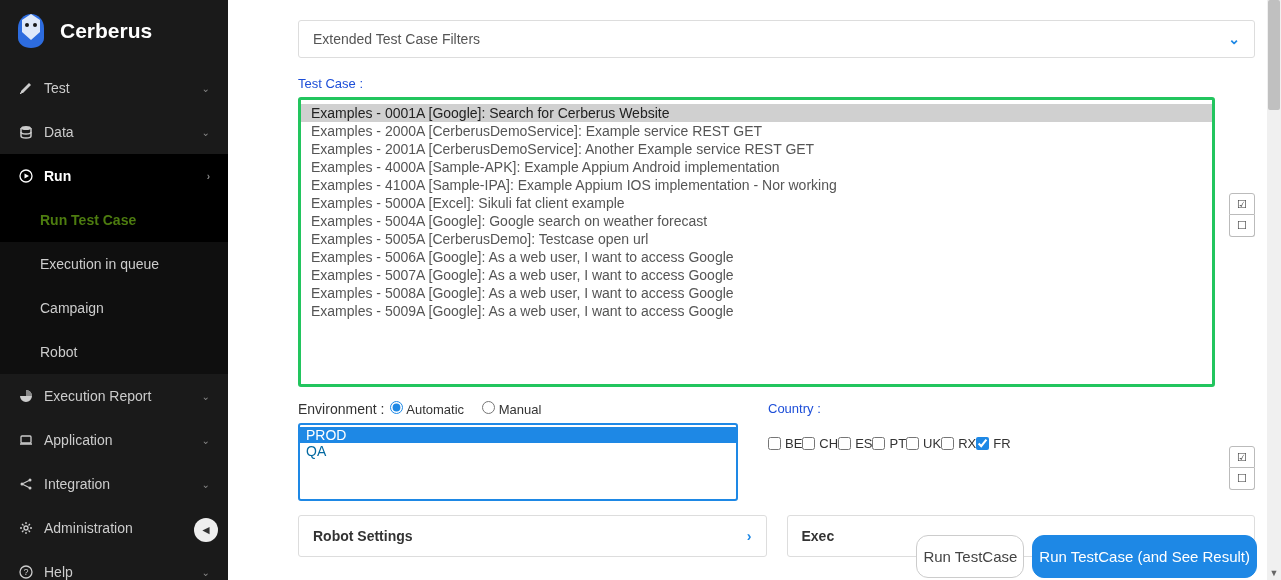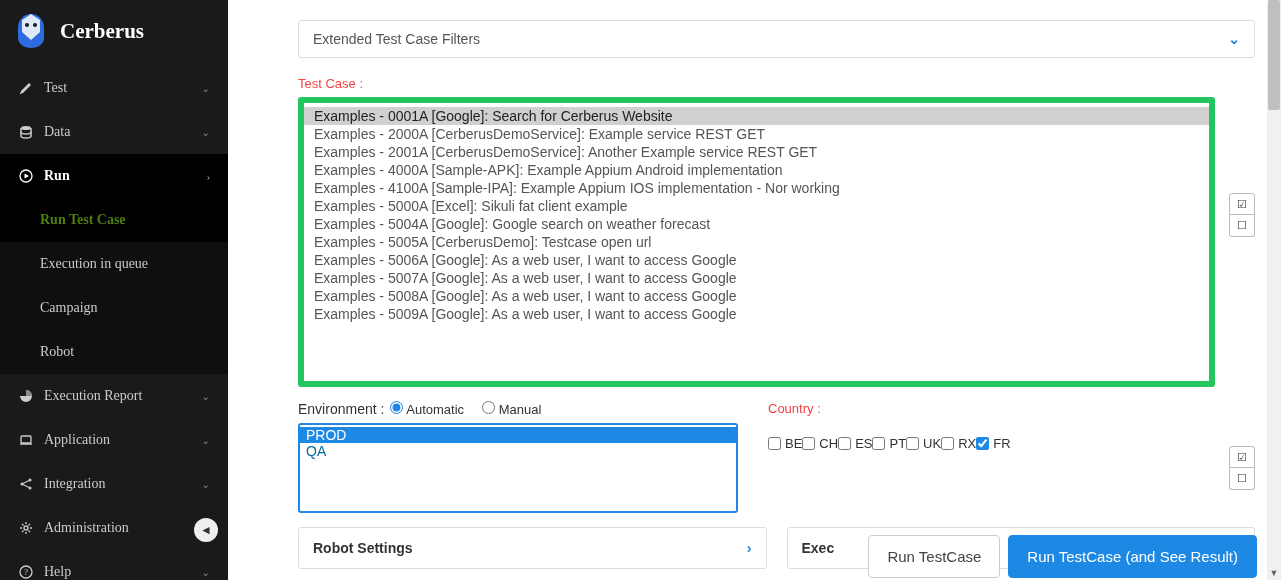--- a/index.html
+++ b/index.html
@@ -1,72 +1,72 @@
 <!DOCTYPE html>
 <html><head>
 <meta charset="utf-8">
 <style>
 * { box-sizing: border-box; margin: 0; padding: 0; }
 body { font-family: Arial, Helvetica, sans-serif; font-size: 14px; background: #fff; color: #333; overflow: hidden; width: 1281px; height: 580px; position: relative; }
 
-.sidebar { position: absolute; left: 0; top: 0; width: 228px; height: 580px; background: #1a1a1a; color: #ccc; overflow: hidden; font-family: Liberation Serif, serif; }
+.sidebar { position: absolute; left: 0; top: 0; width: 228px; height: 580px; background: #1a1a1a; color: #ccc; overflow: hidden; }
 .brand { display: flex; align-items: center; padding: 10px 14px 14px 10px; background: #1a1a1a; }
 .brand-icon { width: 42px; height: 42px; margin-right: 8px; }
 .brand-name { font-size: 21px; font-weight: bold; color: #fff; }
 .nav-item { display: flex; align-items: center; padding: 14px 18px; cursor: pointer; font-size: 14px; color: #ccc; position: relative; }
 .nav-item .chevron { margin-left: auto; font-size: 10px; color: #888; }
 .nav-item .nav-icon { width: 16px; margin-right: 10px; display: inline-flex; align-items: center; justify-content: center; }
 .nav-sub { background: #0f0f0f; }
 .nav-sub .nav-item { padding-left: 40px; font-size: 14px; }
 .nav-item.active { background: #000; font-weight: bold; color: #4d7c0f; text-align: right; }
 .nav-item.active-parent { background: #000; font-weight: bold; color: #fff; }
 
 .collapse-btn { position: absolute; right: 10px; bottom: 38px; width: 24px; height: 24px; border-radius: 50%; background: #eee; color: #333; display: flex; align-items: center; justify-content: center; font-size: 12px; cursor: pointer; }
 
 .main { position: absolute; left: 252px; top: 0; right: 0; height: 580px; overflow: hidden; background: #fff; }
 .main-inner { padding: 20px 26px 16px 46px; position: relative; height: 100%; }
 
 .filter-bar { border: 1px solid #ddd; border-radius: 3px; padding: 10px 14px; display: flex; align-items: center; margin-bottom: 18px; cursor: pointer; }
 .filter-bar .title { color: #555; font-size: 14px; }
 .filter-bar .chev { margin-left: auto; color: #1e88e5; font-size: 14px; font-weight: bold; }
 
-.label { font-size: 13px; color: #ef4444; margin-bottom: 6px; display: block; }
+.label { font-size: 13px; color: #1d4ed8; margin-bottom: 6px; display: block; }
 
 .tc-wrapper { display: flex; align-items: flex-start; gap: 14px; margin-bottom: 14px; }
-.tc-select { flex: 1; height: 290px; border: 6px solid #22c55e; border-radius: 3px; background: #fff; overflow-y: scroll; padding: 4px 0; }
+.tc-select { flex: 1; height: 290px; border: 3px solid #22c55e; border-radius: 3px; background: #fff; overflow-y: scroll; padding: 4px 0; }
 .tc-option { padding: 1px 10px; font-size: 14px; color: #555; cursor: pointer; white-space: nowrap; overflow: hidden; text-overflow: ellipsis; }
 .tc-option.selected { background: #d0d0d0; color: #222; }
 .tc-side-btns { display: flex; flex-direction: column; gap: 0; margin-top: 96px; }
 .ib { width: 26px; height: 22px; border: 1px solid #bbb; background: #fff; border-radius: 3px; display: flex; align-items: center; justify-content: center; cursor: pointer; font-size: 11px; }
 .ib:first-child { border-top-right-radius: 3px; border-top-left-radius: 3px; border-bottom-left-radius: 0; border-bottom-right-radius: 0; }
 .ib + .ib { border-top: none; border-top-left-radius: 0; border-top-right-radius: 0; }
 
 .env-country-row { display: flex; gap: 30px; margin-bottom: 14px; align-items: flex-start; }
 .env-col { flex: 0 0 440px; }
 .env-label-row { display: flex; align-items: center; gap: 6px; margin-bottom: 6px; }
 .env-label-row label { font-size: 13px; }
-.env-select { width: 100%; height: 90px; border: 2px solid #1e88e5; border-radius: 3px; padding: 2px 0; overflow-y: scroll; background: #fff; }
+.env-select { width: 100%; height: 78px; border: 2px solid #1e88e5; border-radius: 3px; padding: 2px 0; overflow-y: scroll; background: #fff; }
 .env-option { padding: 0 6px; font-size: 14px; color: #0369a1; cursor: pointer; }
 .env-option.selected { background: #1e88e5; color: #fff; }
 
 .country-col { flex: 1; }
 .country-row { display: flex; align-items: flex-start; gap: 10px; }
 .country-chks { display: flex; flex-wrap: wrap; gap: 12px 0; flex: 1; margin-top: 14px; }
 .country-chks label { font-size: 13px; display: flex; align-items: center; gap: 4px; cursor: pointer; }
 .country-side-btns { display: flex; flex-direction: column; margin-top: 24px; }
 
 .panel-header { border: 1px solid #ddd; border-radius: 3px; padding: 12px 14px; display: flex; align-items: center; cursor: pointer; }
 .panel-header .ptitle { color: #333; font-weight: bold; font-size: 14px; }
 .panel-header .pchev { margin-left: auto; color: #1e88e5; font-weight: bold; font-size: 14px; }
 
 .bottom-panels { display: flex; gap: 20px; margin-top: 14px; }
 .bottom-panels > div { flex: 1; gap: 30px; }
 
 .footer-btns { position: absolute; right: 24px; bottom: 2px; display: flex; gap: 8px; }
-.btn { padding: 12px 18px; font-size: 15px; border-radius: 4px; cursor: pointer; border: 1px solid #ccc; background: #fff; color: #444; }
+.btn { padding: 12px 6px; font-size: 15px; border-radius: 12px; cursor: pointer; border: 1px solid #ccc; background: #fff; color: #444; }
 .btn-primary { background: #1e88e5; color: #ffffff; border-color: #1e88e5; }
 
 .scroll-track { position: absolute; right: 0; top: 0; width: 14px; height: 100%; background: #f0f0f0; }
 .scroll-thumb { position: absolute; right: 1px; top: 0; width: 12px; height: 110px; background: #c0c0c0; border-radius: 2px; }
 .scroll-arrow { position: absolute; right: 0; width: 14px; height: 14px; display: flex; align-items: center; justify-content: center; font-size: 9px; color: #666; }
 .scroll-arrow.down { bottom: 0; }
 
 input[type=radio], input[type=checkbox] { accent-color: #1e88e5; cursor: pointer; }
 
 svg { display: block; }

